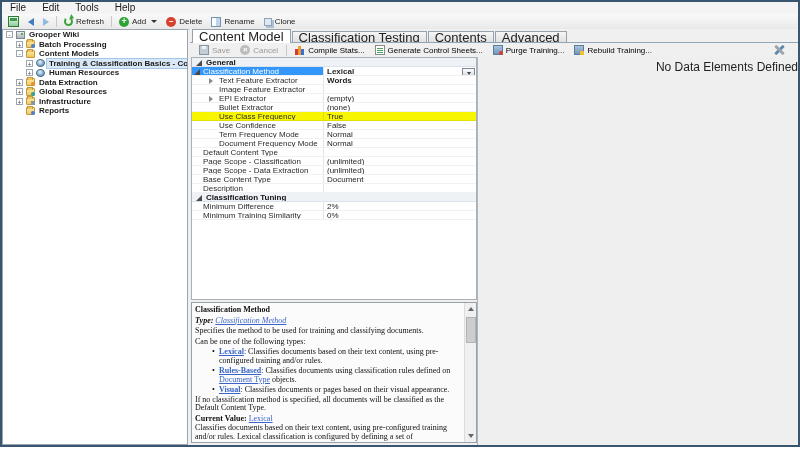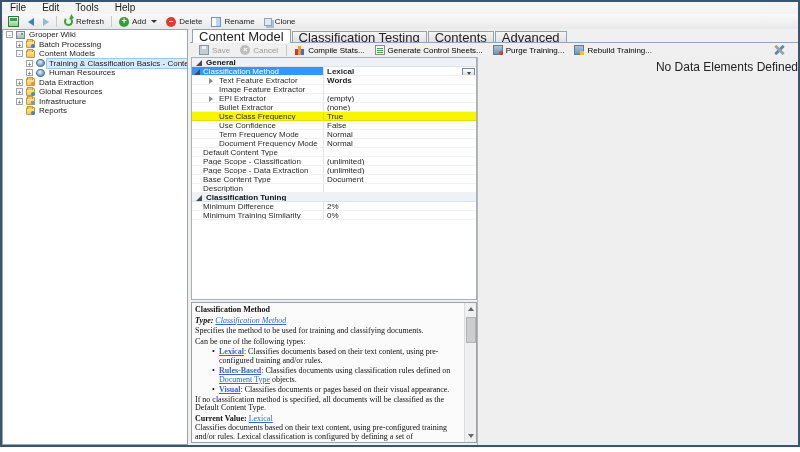--- a/index.html
+++ b/index.html
@@ -51,21 +51,21 @@
   .exp { position:absolute; top:1px; width:7px; height:7px; border:1px solid #9aa5b1; background:#fff; color:#444; font:6px/5px "DejaVu Sans Mono",monospace; text-align:center; }
   .ticon { position:absolute; top:0.5px; width:9px; height:8px; }
   .ti-server { background:linear-gradient(#e8ecef,#aab4bd); border:1px solid #7c8892; }
   .ti-server::after { content:""; position:absolute; right:1px; top:1px; width:2px; height:2px; background:#49b24f; }
   .ti-folder { background:linear-gradient(#fbe9a8,#f0c75e); border:1px solid #c49a3c; border-radius:1px; }
   .ti-folder::before { content:""; position:absolute; left:0; top:-2px; width:4px; height:2px; background:#f0c75e; border:1px solid #c49a3c; border-bottom:none; }
   .badge-blue::after, .badge-orange::after, .badge-teal::after, .badge-gray::after { content:""; position:absolute; right:-1px; bottom:-1px; width:4px; height:4px; border-radius:50%; }
   .badge-blue::after { background:#4a7fd0; } .badge-orange::after { background:#ef8c2a; }
   .badge-teal::after { background:#2fa0a8; } .badge-gray::after { background:#8a97a3; border-radius:0; }
   .ti-model { border-radius:50%; background:radial-gradient(circle at 3px 2px,#e8f1fa,#6e9cc4 70%,#3f6e96); border:1px solid #4a7092; }
-  .tlabel { position:absolute; padding:0 2px; }
+  .tlabel { position:absolute; padding:0 2px;font-weight:bold; }
   .trow.selected .tlabel { background:#d9e8f7; outline:1px solid #a4c6e8; }
 
   
   .main { position:absolute; left:188px; top:27px; width:608px; height:416px; background:#f0f0f0; }
   .tabstrip { position:absolute; left:2px; top:0; height:14px; display:flex; align-items:flex-end; }
   .tab { font-size:13px; padding:0 6px; height:12px; line-height:12px; background:linear-gradient(#f6f6f6,#dfdfdf); border:1px solid #98a2ac; border-bottom:none; margin-right:1px; color:#222; }
   .tab.active { background:#fff; height:14px; line-height:14px; position:relative; z-index:2; }
   .tabline { position:absolute; left:0; top:13px; width:608px; height:1px; background:#93a5b8; }
   .toolbar2 { position:absolute; left:0; top:14px; width:608px; height:14px; display:flex; align-items:center; gap:2px; padding-left:5px; font-size:8px; background:#f0f0f0; }
 

